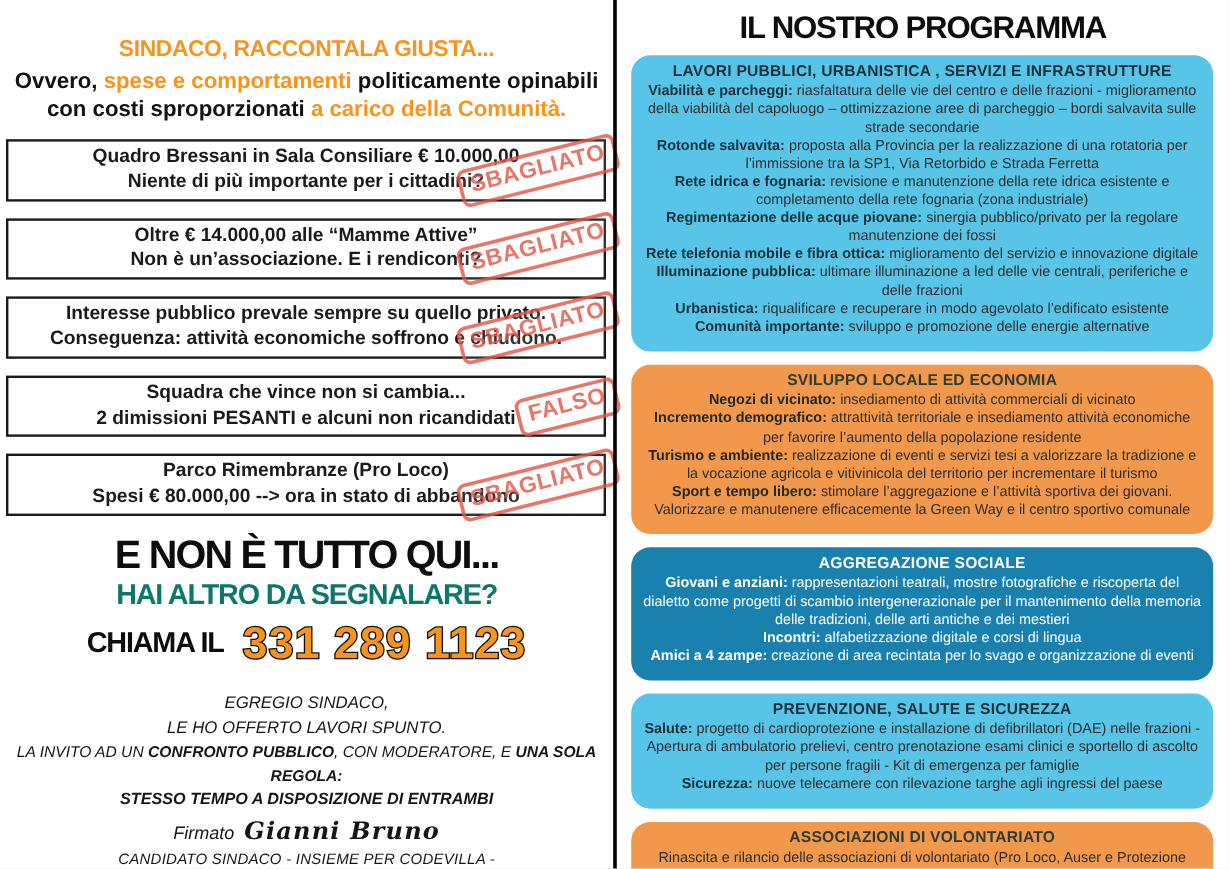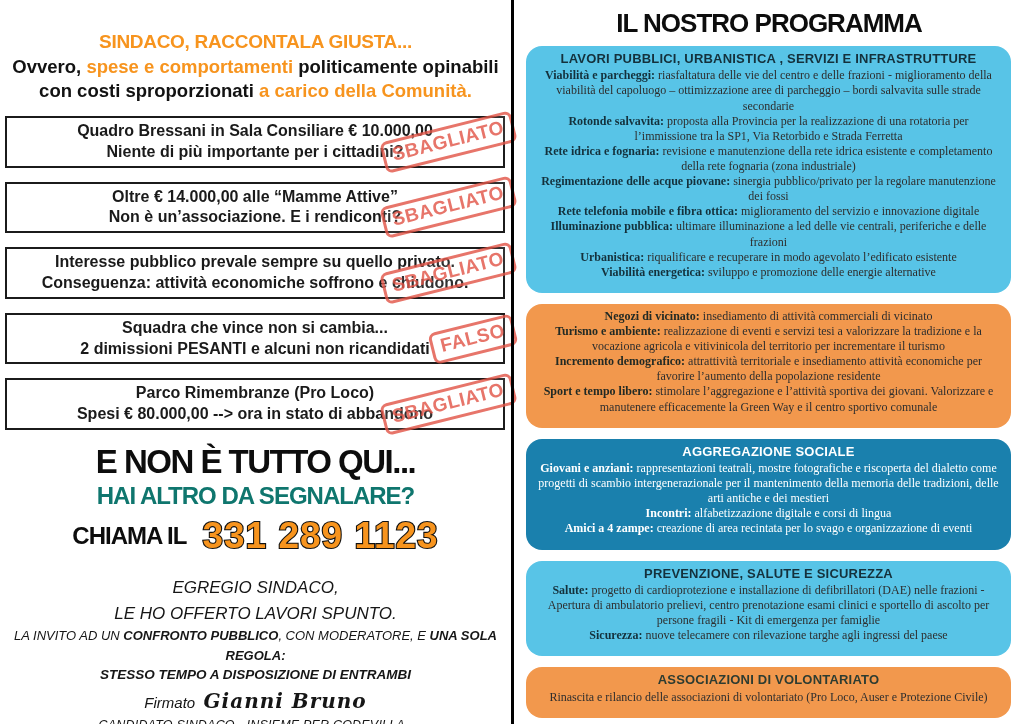--- a/index.html
+++ b/index.html
@@ -33,33 +33,33 @@
   .callout-1 { margin-top:13px; font-size:33px; font-weight:800; letter-spacing:-1.5px; color:#0d0d0d; }
   .callout-2 { margin-top:1px; font-size:24px; font-weight:800; letter-spacing:-1px; color:#0f766e; }
   .call-row { margin-top:5px; display:flex; justify-content:center; align-items:center; gap:16px; }
   .call-label { font-size:24px; font-weight:800; letter-spacing:-1px; color:#0d0d0d; }
   .phone {
     font-size:37px; font-weight:800; letter-spacing:1px; color:#F7941E;
     -webkit-text-stroke:2.2px #111; paint-order:stroke fill;
   }
 
   .letter { margin-top:18px; font-style:italic; line-height:1.5; color:#161616; }
-  .letter .l12 { font-size:17px; }
+  .letter .l12 { font-size:14px; }
   .letter .l3  { font-size:13px; }
   .letter .l4  { font-size:13.5px; font-weight:700; }
   .firmato-row { font-size:15px; margin-top:1px; }
   .signature { font-family:"DejaVu Serif", serif; font-style:italic; font-weight:700; font-size:20px; letter-spacing:1px; }
   .signoff { font-size:12.5px; letter-spacing:0.2px; }
 
   
   .program-title { margin-top:8px; text-align:center; font-size:26px; font-weight:800; letter-spacing:-1px; color:#0d0d0d; }
   .sections { margin:7px 13px 0 12px; display:flex; flex-direction:column; gap:11px; }
   .sec { border-radius:16px; padding:5px 10px 13px; text-align:center; font-size:12px; line-height:1.26; }
   .sec .sec-title { font-size:13px; font-weight:800; letter-spacing:0.2px; margin-bottom:1px; }
-  .sec p { margin:0;font-family:Liberation Serif, serif; }
+  .sec p { margin:0; }
   .sec b { font-weight:800; }
   .sec.blue   { background:#58C4E7; color:#2e2e2e; }
   .sec.blue   .sec-title { color:#14313c; }
   .sec.blue   b { color:#14313c; }
   .sec.orange { background:#F2984D; color:#2e2e2e; }
   .sec.orange .sec-title { color:#2e3c31; }
   .sec.orange b { color:#222a24; }
   .sec.teal   { background:#1A80AD; color:#ffffff; }
   .sec.teal   .sec-title { color:#ffffff; }
   .sec.teal   b { color:#ffffff; }
@@ -137,27 +137,28 @@
 
       <div class="sec blue">
         <div class="sec-title">LAVORI PUBBLICI, URBANISTICA , SERVIZI E INFRASTRUTTURE</div>
         <p><b>Viabilità e parcheggi:</b><span> riasfaltatura delle vie del centro e delle frazioni - miglioramento della viabilità del capoluogo – ottimizzazione aree di parcheggio – bordi salvavita sulle strade secondarie</span></p>
         <p><b>Rotonde salvavita:</b><span> proposta alla Provincia per la realizzazione di una rotatoria per l’immissione tra la SP1, Via Retorbido e Strada Ferretta</span></p>
         <p><b>Rete idrica e fognaria:</b><span> revisione e manutenzione della rete idrica esistente e completamento della rete fognaria (zona industriale)</span></p>
         <p><b>Regimentazione delle acque piovane:</b><span> sinergia pubblico/privato per la regolare manutenzione dei fossi</span></p>
         <p><b>Rete telefonia mobile e fibra ottica:</b><span> miglioramento del servizio e innovazione digitale</span></p>
         <p><b>Illuminazione pubblica:</b><span> ultimare illuminazione a led delle vie centrali, periferiche e delle frazioni</span></p>
         <p><b>Urbanistica:</b><span> riqualificare e recuperare in modo agevolato l’edificato esistente</span></p>
-        <p><b>Viabilità energetica:</b><span> sviluppo e promozione delle energie alternative</span></p>
+        <p><b>Comunità importante:</b><span> sviluppo e promozione delle energie alternative</span></p>
       </div>
 
       <div class="sec orange">
+        <div class="sec-title">SVILUPPO LOCALE ED ECONOMIA</div>
         <p><b>Negozi di vicinato:</b><span> insediamento di attività commerciali di vicinato</span></p>
+        <p><b>Incremento demografico:</b><span> attrattività territoriale e insediamento attività economiche per favorire l’aumento della popolazione residente</span></p>
         <p><b>Turismo e ambiente:</b><span> realizzazione di eventi e servizi tesi a valorizzare la tradizione e la vocazione agricola e vitivinicola del territorio per incrementare il turismo</span></p>
-        <p><b>Incremento demografico:</b><span> attrattività territoriale e insediamento attività economiche per favorire l’aumento della popolazione residente</span></p>
         <p><b>Sport e tempo libero:</b><span> stimolare l’aggregazione e l’attività sportiva dei giovani. Valorizzare e manutenere efficacemente la Green Way e il centro sportivo comunale</span></p>
       </div>
 
       <div class="sec teal">
         <div class="sec-title">AGGREGAZIONE SOCIALE</div>
         <p><b>Giovani e anziani:</b><span> rappresentazioni teatrali, mostre fotografiche e riscoperta del dialetto come progetti di scambio intergenerazionale per il mantenimento della memoria delle tradizioni, delle arti antiche e dei mestieri</span></p>
         <p><b>Incontri:</b><span> alfabetizzazione digitale e corsi di lingua</span></p>
         <p><b>Amici a 4 zampe:</b><span> creazione di area recintata per lo svago e organizzazione di eventi</span></p>
       </div>
 

